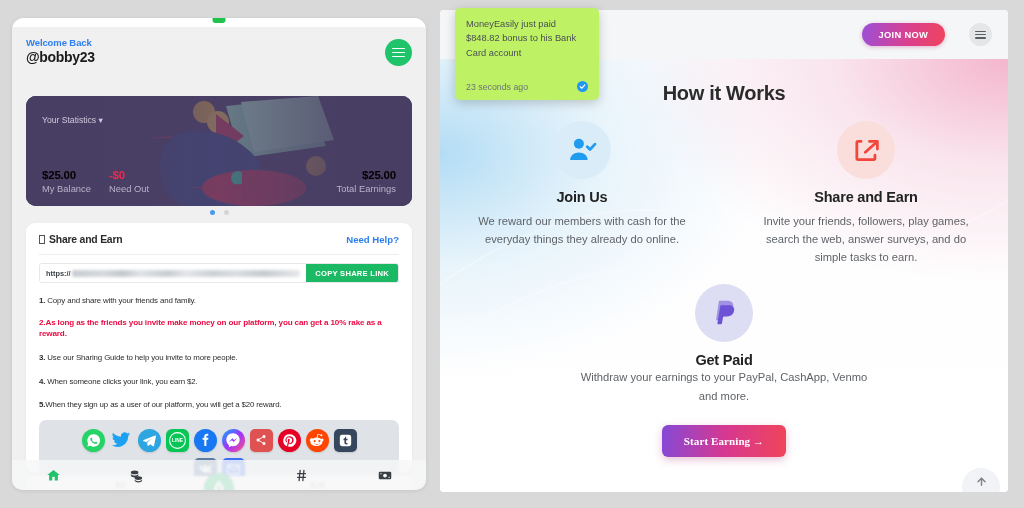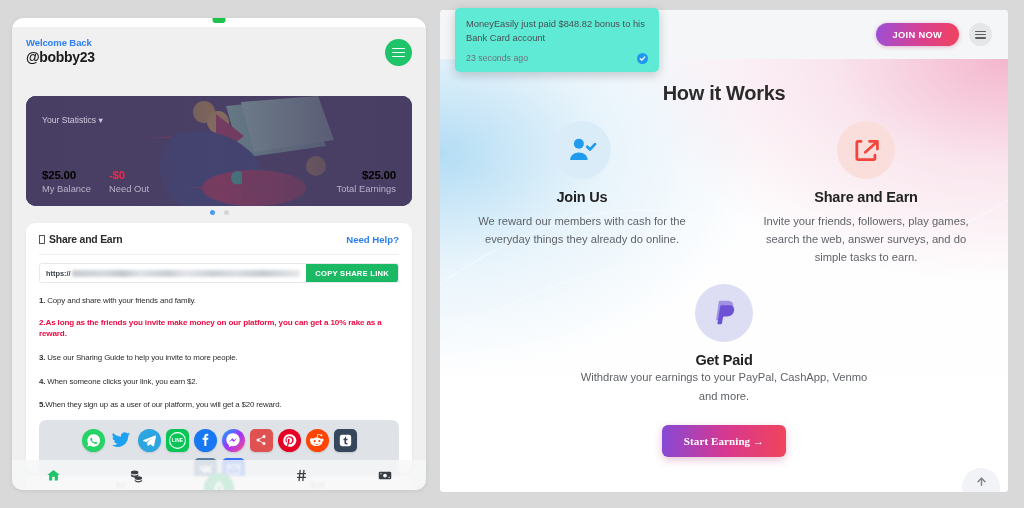--- a/index.html
+++ b/index.html
@@ -131,21 +131,21 @@
   
   .web {
     position:absolute; left:440px; top:10px; width:568px; height:482px;
     border-radius: 4px;
     overflow:hidden;
     background:#fff;
   }
   .web-topbar {
     position:absolute; left:0; right:0; top:0; height:49px;
     background:#f4f6f8;
-    display:flex; align-items:center; justify-content:flex-end; padding-right:16px; gap:10px;
+    display:flex; align-items:center; justify-content:flex-end; padding-right:16px; gap:24px;
   }
   .join-now {
     height:23px; padding:0 17px; border-radius:20px; border:none;
     background:linear-gradient(100deg,#9b4fd8 0%, #d9418f 55%, #f0435c 100%);
     color:#fff; font-size:9.3px; font-weight:700; letter-spacing:.3px; cursor:pointer;
     font-family:"Liberation Sans", sans-serif;
     box-shadow:0 1px 4px rgba(190,60,130,.35);
   }
   .web-burger {
     width:23px; height:23px; border-radius:50%; background:#e4e6e8;
@@ -191,26 +191,26 @@
 
   .to-top {
     position:absolute; right:8px; bottom:-14px;
     width:38px; height:38px; border-radius:50%; background:#f1f3f6;
     display:flex; align-items:flex-start; justify-content:center; padding-top:7px;
     cursor:pointer;
   }
 
   
   .toast {
-    position:absolute; left:455px; top:8px; width:204px;
-    background:#5eead4; border-radius:5px; padding:9px 11px 8px 11px;
+    position:absolute; left:455px; top:8px; width:144px;
+    background:#bef264; border-radius:5px; padding:9px 11px 8px 11px;
     box-shadow:0 3px 11px rgba(0,0,0,.20); z-index:30;
   }
   .toast-msg { font-size:9.3px; color:#4a4f55; line-height:1.55; }
-  .toast-foot { display:flex; align-items:center; justify-content:space-between; margin-top:7px; }
+  .toast-foot { display:flex; align-items:center; justify-content:space-between; margin-top:21px; }
   .toast-time { font-size:8.8px; color:#6d7278; }
   .toast-check { width:11px; height:11px; border-radius:50%; background:#2196f3; display:flex; align-items:center; justify-content:center; }
 </style>
 </head>
 <body>
 
 <div class="stage">
 
   <div class="phone">
     <div class="phone-topstrip">

